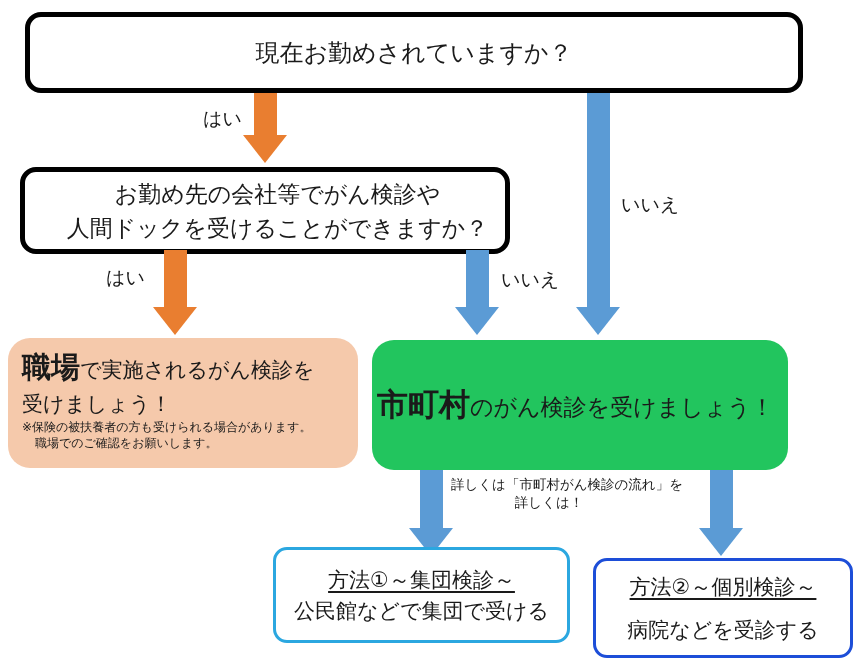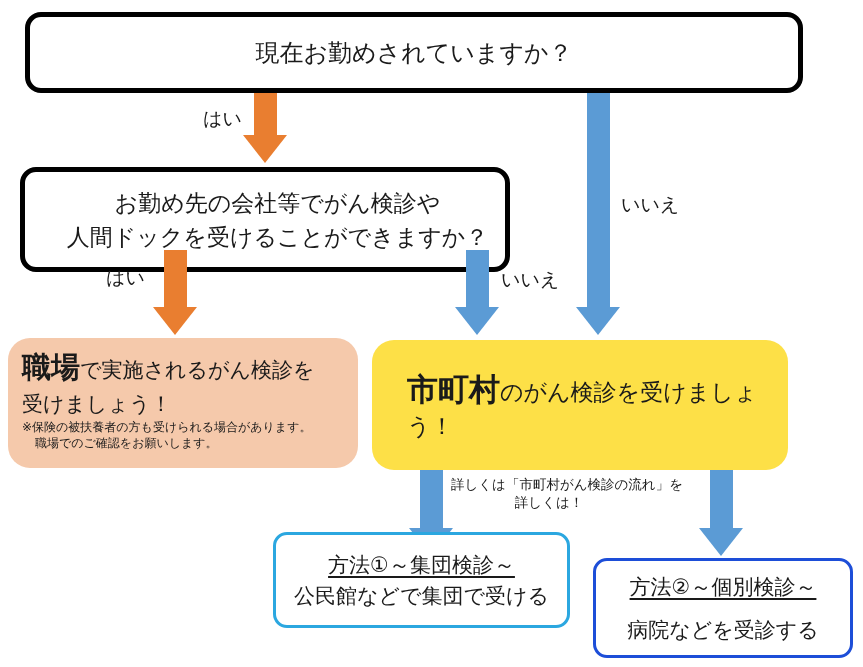--- a/index.html
+++ b/index.html
@@ -6,21 +6,21 @@
   body{font-family:"Liberation Sans","DejaVu Sans",sans-serif;color:#1a1a1a;}
   .stage{position:relative;width:863px;height:667px;background:#ffffff;overflow:hidden;}
 
   
   .qbox{
     position:absolute;background:#ffffff;border:5px solid #000000;border-radius:16px;
     display:flex;flex-direction:column;align-items:center;justify-content:center;
     text-align:center;box-sizing:border-box;
   }
   #q1{left:25px;top:12px;width:778px;height:81px;font-size:24px;}
-  #q2{left:20px;top:167px;width:490px;height:105px;font-size:23px;line-height:34px;padding-left:25px;}
+  #q2{left:20px;top:167px;width:490px;height:87px;font-size:23px;line-height:34px;padding-left:25px;}
 
   
   .arrow{position:absolute;}
   .arrow .shaft{width:23px;height:calc(100% - 28px);margin:0 auto;}
   .arrow .head{width:0;height:0;border-left:22.5px solid transparent;border-right:22.5px solid transparent;border-top:28px solid;}
   .arrow.orange .shaft{background:#E97E30;}
   .arrow.orange .head{border-top-color:#E97E30;}
   .arrow.blue .shaft{background:#5B9BD5;}
   .arrow.blue .head{border-top-color:#5B9BD5;}
 
@@ -28,37 +28,37 @@
   .lbl{position:absolute;font-size:19px;white-space:nowrap;}
 
   
   .result{position:absolute;box-sizing:border-box;border-radius:22px;}
   #workplace{left:8px;top:338px;width:350px;height:130px;background:#F5C9AB;padding:10px 0 8px 14px;}
   #workplace .big{font-size:29px;font-weight:bold;}
   #workplace .l1{font-size:21px;line-height:38px;white-space:nowrap;}
   #workplace .l2{font-size:21px;line-height:30px;}
   #workplace .note{font-size:12px;line-height:16px;white-space:nowrap;}
   #workplace .note.indent{padding-left:13px;}
-  #municipal{left:372px;top:340px;width:416px;height:130px;background:#fde047;display:flex;align-items:center;padding-left:35px;}
+  #municipal{left:372px;top:340px;width:416px;height:130px;background:#22c55e;display:flex;align-items:center;padding-left:5px;}
   #municipal .big{font-size:31px;font-weight:bold;}
   #municipal .rest{font-size:23px;}
 
   
   .choose{position:absolute;left:415px;top:476px;width:268px;text-align:center;}
   .choose .c1{font-size:20px;line-height:26px;}
   .choose .c2{font-size:13.5px;line-height:18px;white-space:nowrap;text-align:right;}
   .choose .c3{font-size:13.5px;line-height:18px;}
 
   
   .method{
     position:absolute;background:#ffffff;box-sizing:border-box;border-radius:14px;
     display:flex;flex-direction:column;align-items:center;justify-content:center;
     text-align:center;font-size:21px;line-height:31px;
   }
-  #method1{left:273px;top:532px;width:297px;height:96px;border:3px solid #2BA7E0;}
+  #method1{left:273px;top:547px;width:297px;height:96px;border:3px solid #2BA7E0;}
   #method2{left:593px;top:558px;width:260px;height:100px;border:3px solid #1d4ed8;gap:12px;}
   .method .title{text-decoration:underline;text-underline-offset:4px;}
 </style>
 </head>
 <body>
 
 <div class="stage">
 
   <div class="qbox" id="q1">
     <span>現在お勤めされていますか？</span>

